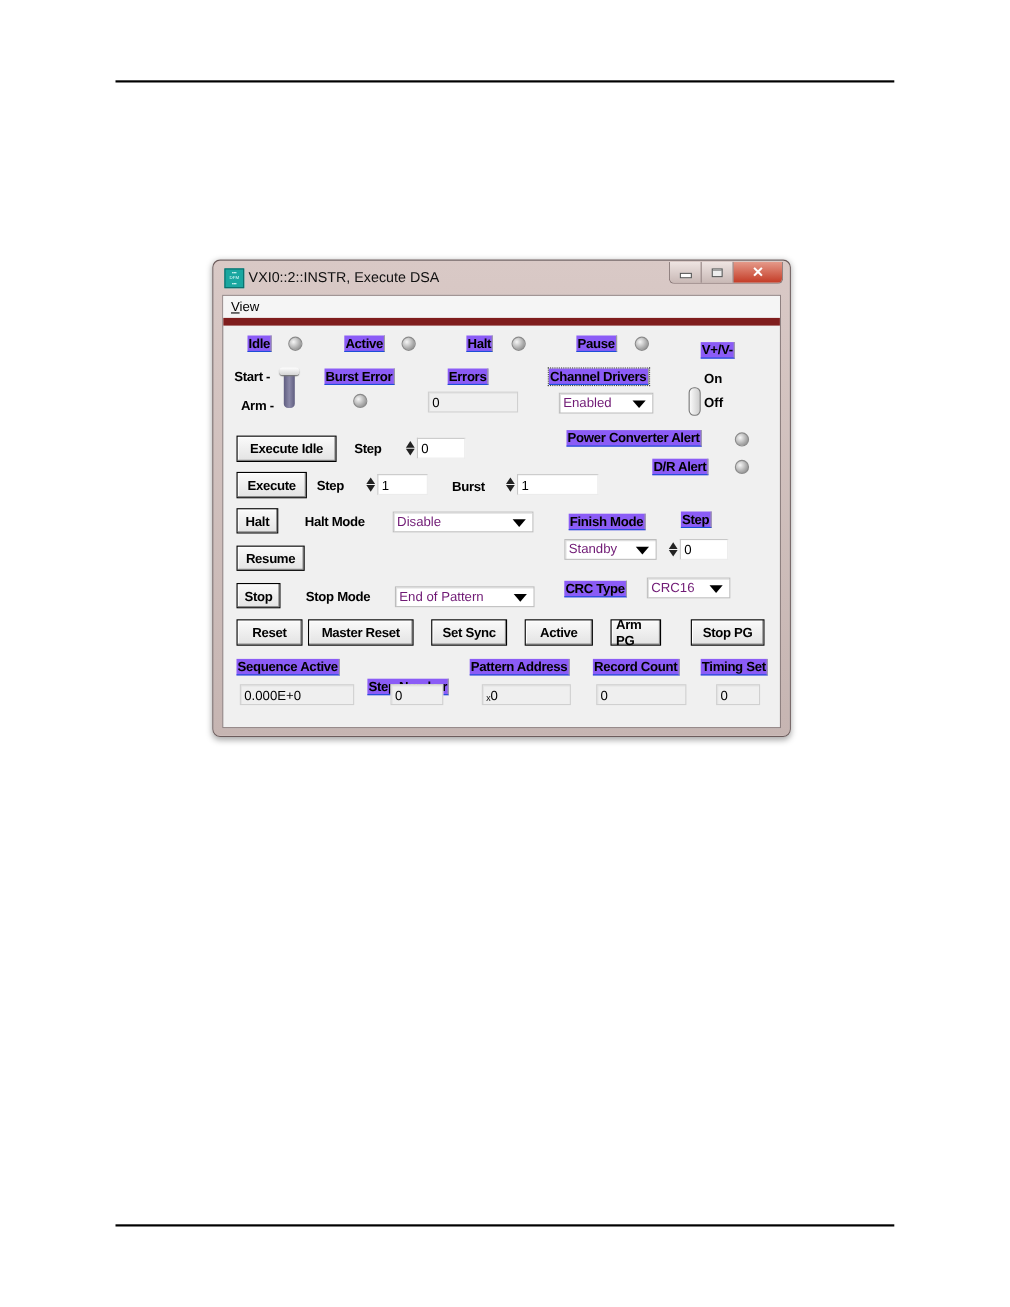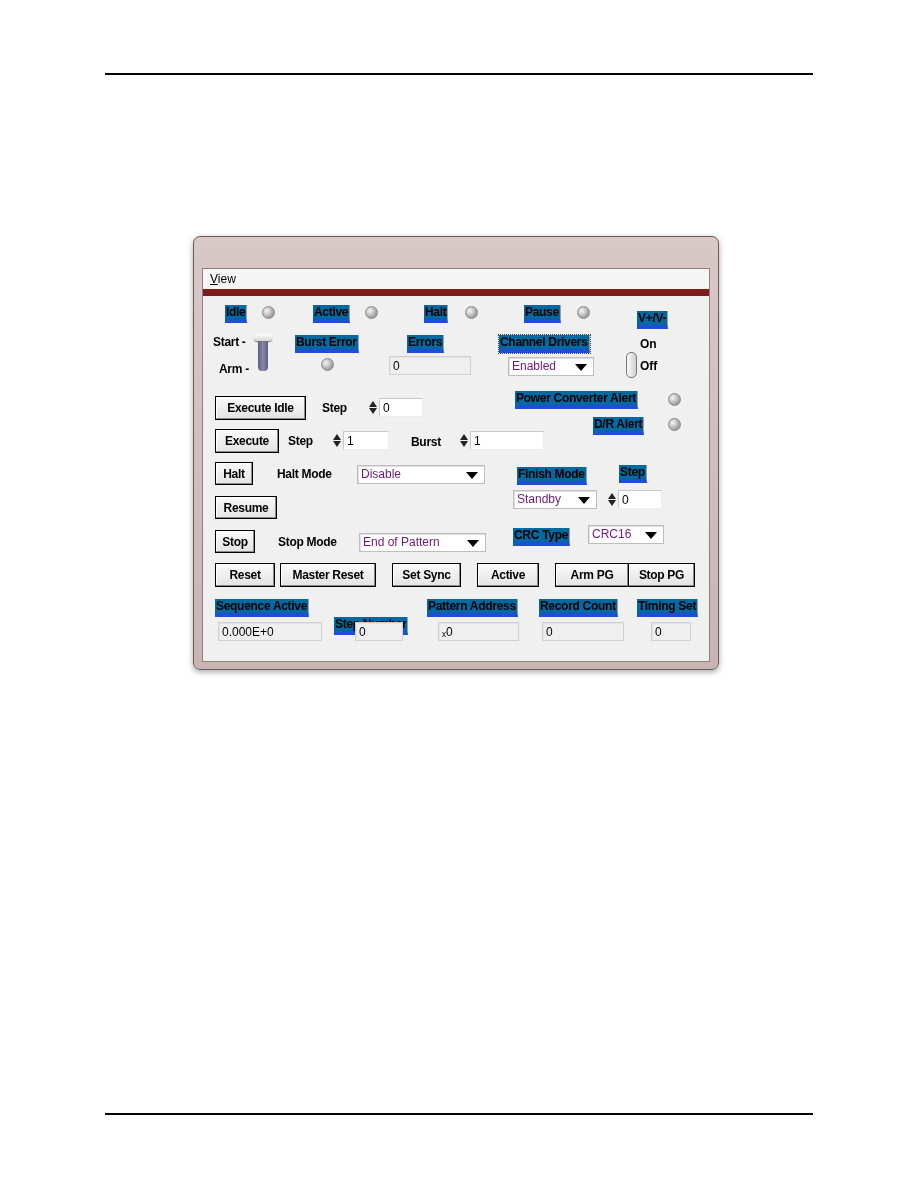--- a/index.html
+++ b/index.html
@@ -18,21 +18,21 @@
   .cap { width:28px; height:19px; background:linear-gradient(#eee4e2,#c9b9b6); border-right:1px solid #8a7a7a; display:flex; align-items:center; justify-content:center; font-size:11px; color:#333; }
   .cap.close { width:44px; background:linear-gradient(#e59a8a,#c43b26); color:#fff; font-weight:bold; border-right:none; font-size:13px; }
   .cap .min { width:9px; height:3px; background:#fff; border:1px solid #555; margin-top:6px; }
   .cap .max { width:8px; height:6px; border:1px solid #555; background:#eee; box-shadow:inset 0 1px 0 #555; }
 
   .client { position:absolute; left:8px; top:31px; width:506px; height:392px; background:#f0f0f0; border:1px solid #8e8080; }
   .menubar { position:absolute; left:0; top:0; right:0; height:20px; background:#f5f5f5; border-bottom:7px solid #7f1d1d; }
   .menu-item { position:absolute; left:7px; top:3px; font-size:12px; color:#000; }
   .menu-item u { text-decoration:underline; }
   .lbl { position:absolute; font-size:12px; font-weight:bold; color:#000; white-space:nowrap; letter-spacing:-0.3px; }
-  .lbl.framed { background:#0369a1; border-right:1px solid #a0a0a0; border-bottom:4px solid #1d4ed8; padding:0 1px; }
+  .lbl.framed { background:#8b5cf6; border-right:1px solid #a0a0a0; border-bottom:1px solid #1d4ed8; padding:0 1px; }
   .lbl.dotted { outline:1px dotted #444; }
   .led { position:absolute; width:11px; height:11px; border-radius:50%; background:radial-gradient(circle at 35% 35%, #f6f6f6, #a9a9a9 60%, #7d7d7d); border:1px solid #8a8a8a; }
 
   .btn { position:absolute; height:22px; background:linear-gradient(#fafafa,#e3e3e3); border:1px solid #000; box-shadow:inset -1px -1px 0 #8a8a8a, inset 1px 1px 0 #fff; font-size:12px; font-weight:bold; color:#000; display:flex; align-items:center; justify-content:center; letter-spacing:-0.3px; padding:0 4px; box-sizing:border-box; font-family:"Liberation Sans", sans-serif; }
 
   .field { position:absolute; height:19px; background:#fff; border-top:1px solid #c8c8c8; border-left:1px solid #c8c8c8; border-bottom:1px solid #ececec; border-right:1px solid #ececec; font-size:12px; color:#000; line-height:18px; padding-left:3px; box-sizing:border-box; font-family:"Liberation Sans", sans-serif; }
   .field.ro { background:#efefef; border:1px solid #d0d0d0; box-shadow:inset 1px 1px 0 #e4e4e4; }
 
   .spin { position:absolute; width:8px; height:19px; display:flex; flex-direction:column; justify-content:center; align-items:center; }
   .spin .up { width:0; height:0; border-left:4px solid transparent; border-right:4px solid transparent; border-bottom:6px solid #222; margin-bottom:1px; }
@@ -47,20 +47,35 @@
   .toggle { position:absolute; width:9px; height:24px; background:linear-gradient(90deg,#fafafa,#cfcfcf); border:1px solid #777; border-radius:5px; }
   .tick { position:absolute; font-size:12px; font-weight:bold; }
 </style>
 </head>
 <body>
 
 <div class="rule top"></div>
 <div class="rule bottom"></div>
 
 <div class="window">
+  <div class="titlebar">
+    <div class="app-icon">▪▪▪<br>DFM<br>▪▪▪</div>
+    <div class="title-text">VXI0::2::INSTR, Execute DSA</div>
+    <div class="caption-btns">
+      <div class="cap">
+          <div class="min"></div>
+        </div>
+      <div class="cap">
+          <div class="max"></div>
+        </div>
+      <div class="cap close">
+          <span>✕</span>
+        </div>
+    </div>
+  </div>
 
   <div class="client">
     <div class="menubar">
       <div class="menu-item"><u>V</u><span>iew</span></div>
     </div>
 
     <div class="lbl framed" style="left:22px; top:36px;">Idle</div>
     <div class="led" style="left:59px; top:37px;"></div>
     <div class="lbl framed" style="left:110px; top:36px;">Active</div>
     <div class="led" style="left:162px; top:37px;"></div>
@@ -150,21 +165,21 @@
     <div class="lbl framed" style="left:310px; top:259px;">CRC Type</div>
     <div class="select" style="left:385px; top:256px; width:76px;">
       <span class="val">CRC16</span>
       <span class="arrow"></span>
     </div>
 
     <div class="btn" style="left:12px; top:294px; width:60px; height:24px;">Reset</div>
     <div class="btn" style="left:77px; top:294px; width:96px; height:24px;">Master Reset</div>
     <div class="btn" style="left:189px; top:294px; width:69px; height:24px;">Set Sync</div>
     <div class="btn" style="left:274px; top:294px; width:62px; height:24px;">Active</div>
-    <div class="btn" style="left:352px; top:294px; width:74px; height:24px;">Arm PG</div>
+    <div class="btn" style="left:352px; top:294px; width:46px; height:24px;">Arm PG</div>
     <div class="btn" style="left:425px; top:294px; width:67px; height:24px;">Stop PG</div>
 
     <div class="lbl framed" style="left:12px; top:330px;">Sequence Active</div>
     <div class="lbl framed" style="left:131px; top:348px;text-align:right;">Step Number</div>
     <div class="lbl framed" style="left:224px; top:330px;">Pattern Address</div>
     <div class="lbl framed" style="left:336px; top:330px;">Record Count</div>
     <div class="lbl framed" style="left:434px; top:330px;">Timing Set</div>
 
     <div class="field ro" style="left:15px; top:353px; width:104px;">0.000E+0</div>
     <div class="field ro" style="left:152px; top:353px; width:48px;">0</div>

